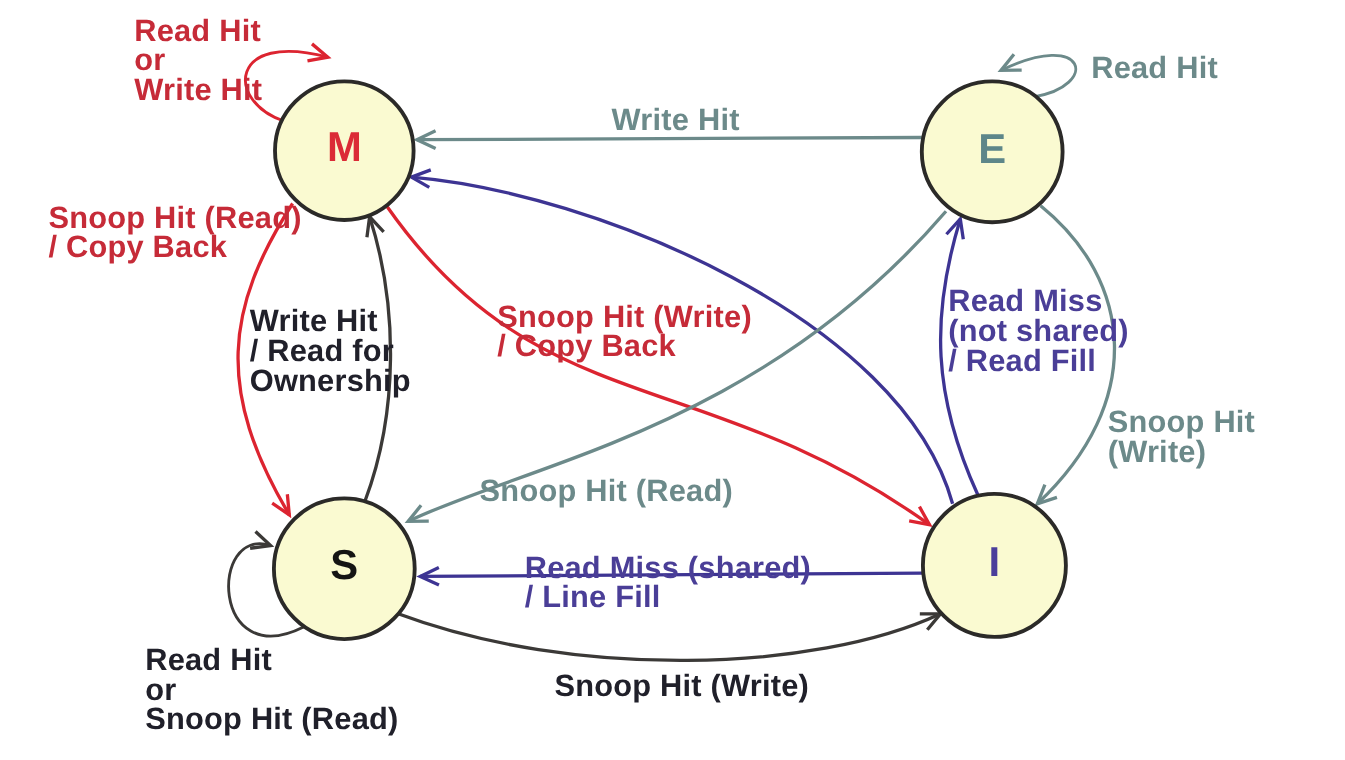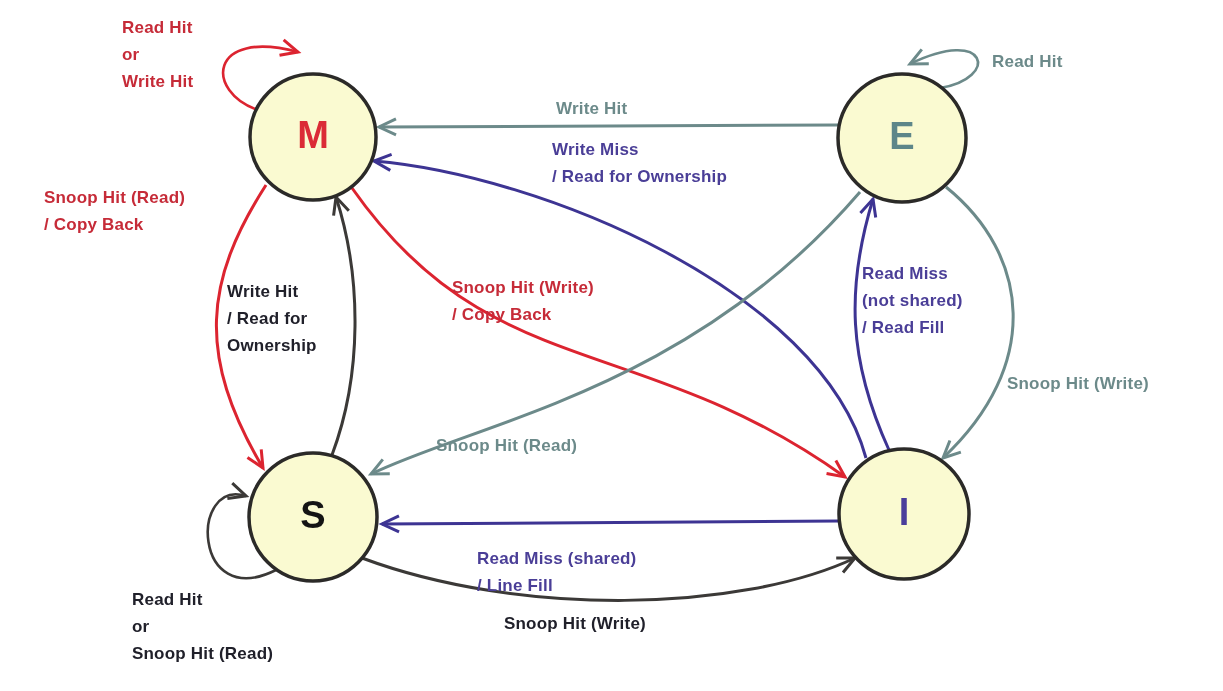--- a/index.html
+++ b/index.html
@@ -15,21 +15,21 @@
   .edge.loop{stroke-width:2.6;}
   .stroke-red{stroke:var(--c-red_arrow,#DC2430);}
   .stroke-gray{stroke:var(--c-gray,#6C8A8A);}
   .stroke-purple{stroke:var(--c-purple_arrow,#3D3493);}
   .stroke-black{stroke:var(--c-black_arrow,#3B3937);}
   .mk{fill:none;stroke-width:3;stroke-linejoin:miter;}
   .node-circle{fill:var(--c-node_fill,#FAFAD1);stroke:var(--c-node_border,#2B2A28);stroke-width:3.5;}
   .lbl{
     position:absolute;
     font-weight:bold;
-    font-size:17px;
+    font-size:28px;
     line-height:27px;
     white-space:pre-line;
     letter-spacing:0.2px;
   }
   .lbl.red{color:var(--c-red_text,#C62B38);}
   .lbl.gray{color:var(--c-gray,#6C8A8A);}
   .lbl.purple{color:var(--c-purple_text,#4A3E97);}
   .lbl.black{color:var(--c-black_text,#20202A);}
   .node-letter{
     position:absolute;
@@ -86,34 +86,32 @@
   <div class="node-letter letter-M" style="left:313px;top:137px;">M</div>
   <div class="node-letter letter-E" style="left:902px;top:138px;">E</div>
   <div class="node-letter letter-S" style="left:313px;top:517px;">S</div>
   <div class="node-letter letter-I" style="left:904px;top:514px;">I</div>
 
   <div class="lbl red" style="left:122px;top:14px;">Read Hit
 or
 Write Hit</div>
   <div class="lbl gray" style="left:992px;top:48px;">Read Hit</div>
   <div class="lbl gray" style="left:556px;top:95px;">Write Hit</div>
-  <div class="lbl purple" style="left:552px;top:136px;">Write Miss
-/ Read for Ownership</div>
   <div class="lbl red" style="left:44px;top:184px;">Snoop Hit (Read)
 / Copy Back</div>
   <div class="lbl black" style="left:227px;top:278px;">Write Hit
 / Read for
 Ownership</div>
   <div class="lbl red" style="left:452px;top:274px;">Snoop Hit (Write)
 / Copy Back</div>
   <div class="lbl purple" style="left:862px;top:260px;">Read Miss
 (not shared)
 / Read Fill</div>
   <div class="lbl gray" style="left:1007px;top:370px;">Snoop Hit (Write)</div>
   <div class="lbl gray" style="left:436px;top:432px;">Snoop Hit (Read)</div>
-  <div class="lbl purple" style="left:477px;top:545px;">Read Miss (shared)
+  <div class="lbl purple" style="left:477px;top:502px;">Read Miss (shared)
 / Line Fill</div>
   <div class="lbl black" style="left:504px;top:610px;">Snoop Hit (Write)</div>
   <div class="lbl black" style="left:132px;top:586px;">Read Hit
 or
 Snoop Hit (Read)</div>
 
 </div>
 
 </body></html>

